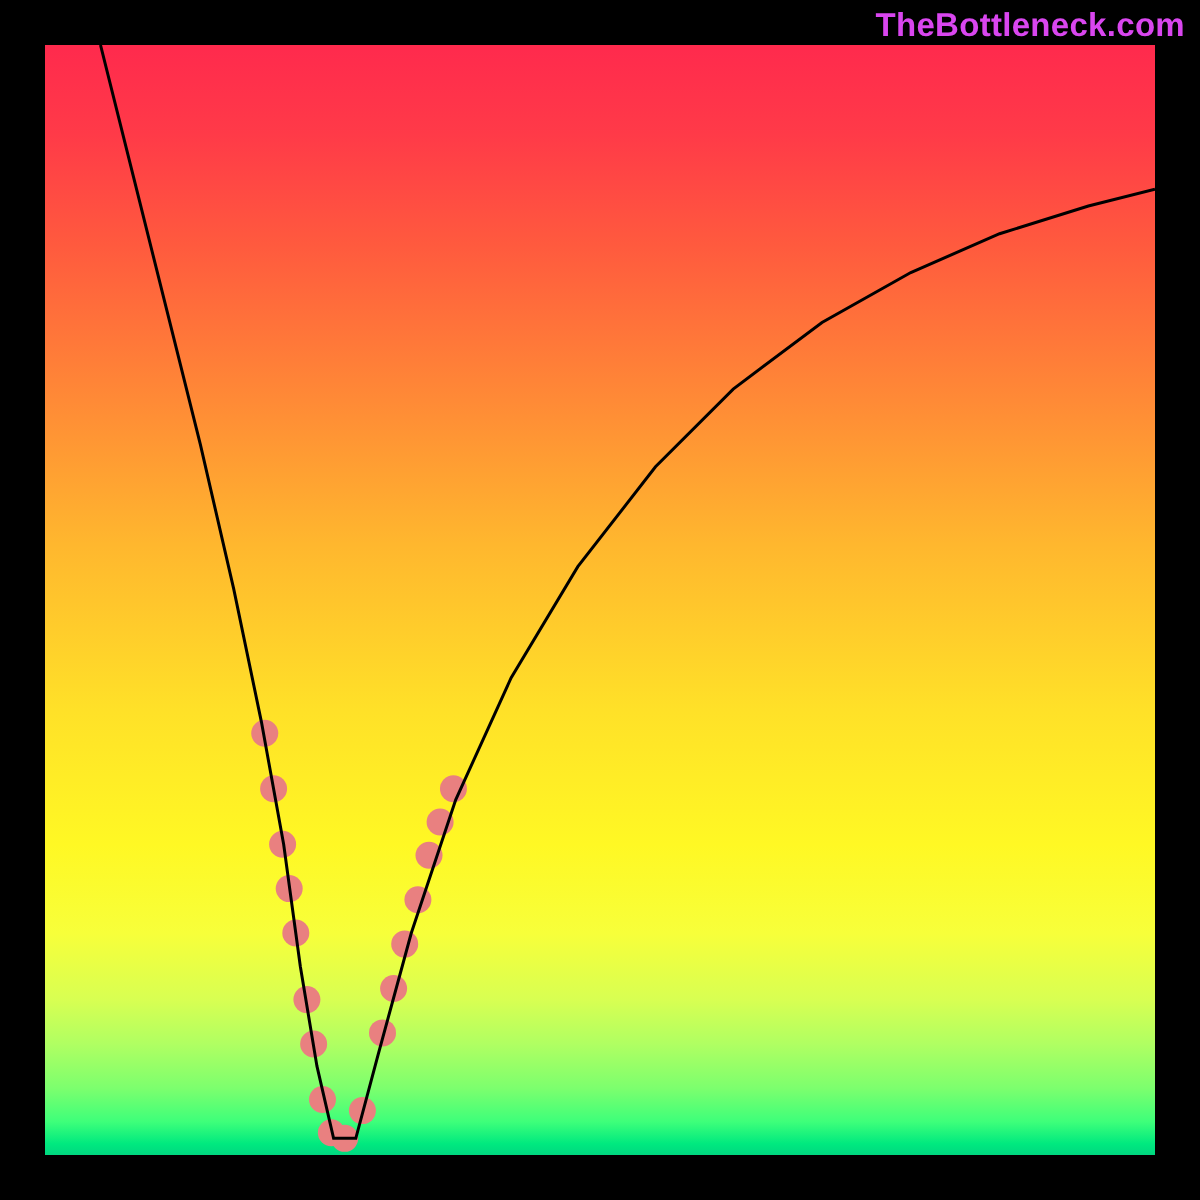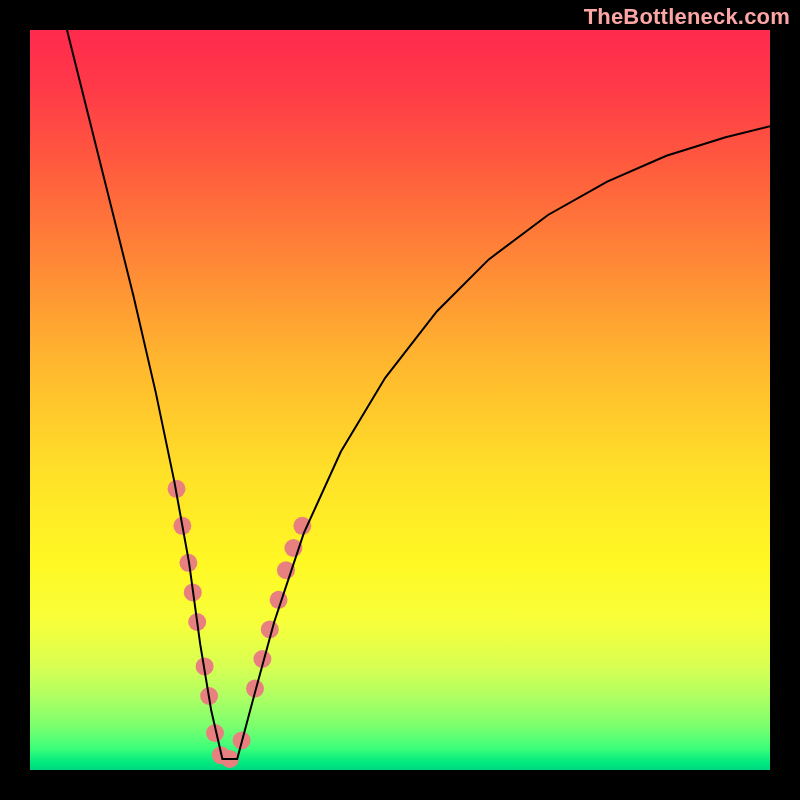--- a/index.html
+++ b/index.html
@@ -49,21 +49,21 @@
       #00d780 100%
     );
   }
   .watermark {
     position: absolute;
     top: 4px;
     right: 10px;
     font-family: Arial, Helvetica, sans-serif;
     font-size: 22px;
     font-weight: 600;
-    color: #fca5a5;
+    color: #d946ef;
     letter-spacing: 0.2px;
   }
   svg.curve {
     position: absolute;
     left: 0;
     top: 0;
     width: 100%;
     height: 100%;
   }
 </style>

